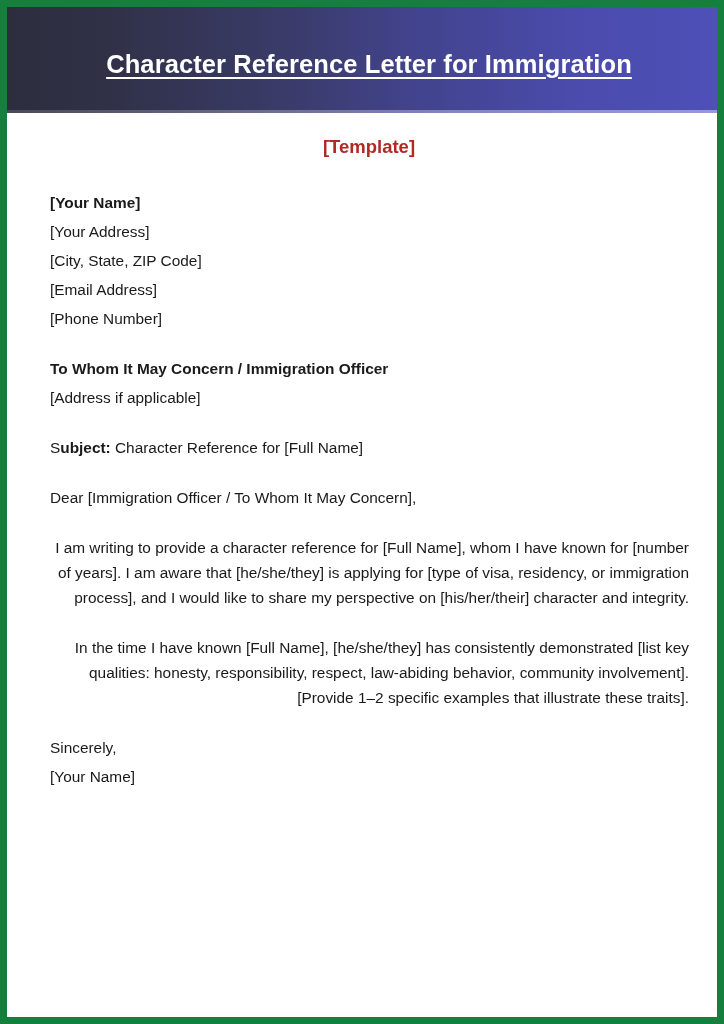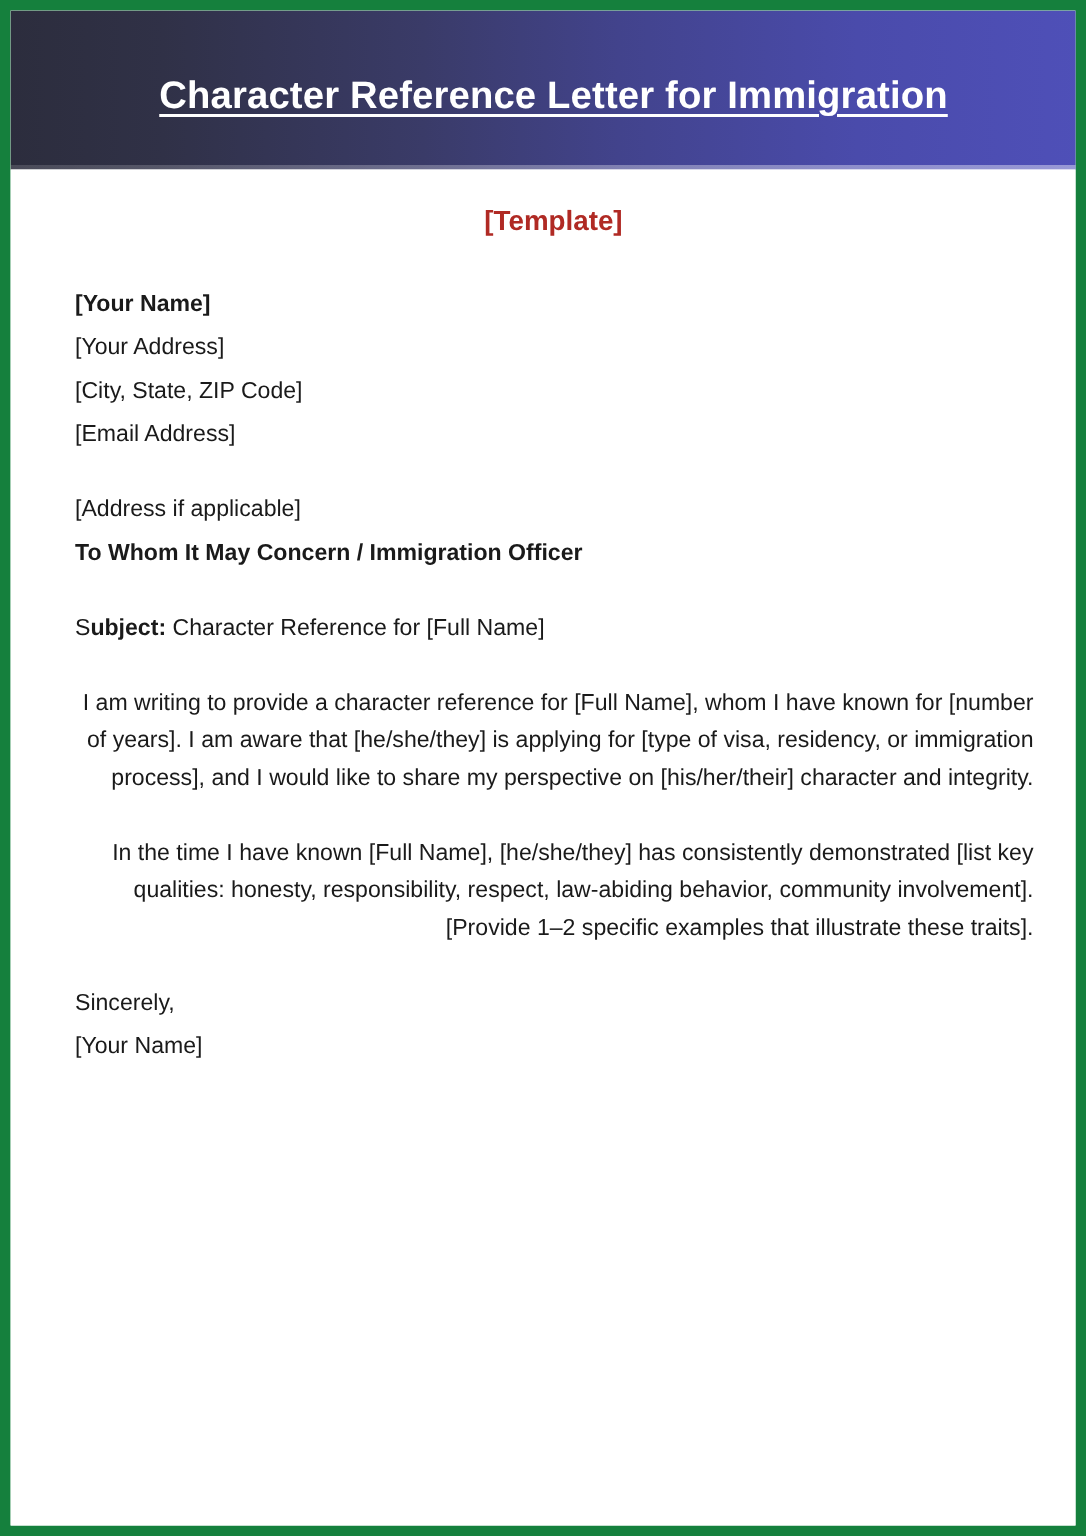--- a/index.html
+++ b/index.html
@@ -139,31 +139,35 @@
 
     <div id="template-tag">[Template]</div>
 
     <div class="letter">
 
       <div id="sender-block">
         <p class="line bold">[Your Name]</p>
         <p class="line">[Your Address]</p>
         <p class="line">[City, State, ZIP Code]</p>
         <p class="line">[Email Address]</p>
+        <p class="line">[Phone Number]</p>
       </div>
 
       <div id="recipient-block">
+        <p class="line bold">To Whom It May Concern / Immigration Officer</p>
         <p class="line">[Address if applicable]</p>
-        <p class="line bold">To Whom It May Concern / Immigration Officer</p>
       </div>
 
       <div id="subject-block">
         <p class="line"><span class="subject-lead-cap">S</span><span class="subject-lead-rest">ubject:</span><span> Character Reference for [Full Name]</span></p>
       </div>
 
+      <div id="salutation-block">
+        <p class="line">Dear [Immigration Officer / To Whom It May Concern],</p>
+      </div>
 
       <p class="para">I am writing to provide a character reference for [Full Name], whom I have known for [number of years]. I am aware that [he/she/they] is applying for [type of visa, residency, or immigration process], and I would like to share my perspective on [his/her/their] character and integrity.</p>
       <p class="para">In the time I have known [Full Name], [he/she/they] has consistently demonstrated [list key qualities: honesty, responsibility, respect, law-abiding behavior, community involvement]. [Provide 1–2 specific examples that illustrate these traits].</p>
 
       <div id="closing-block">
         <p class="line">Sincerely,</p>
         <p class="line">[Your Name]</p>
       </div>
 
     </div>

